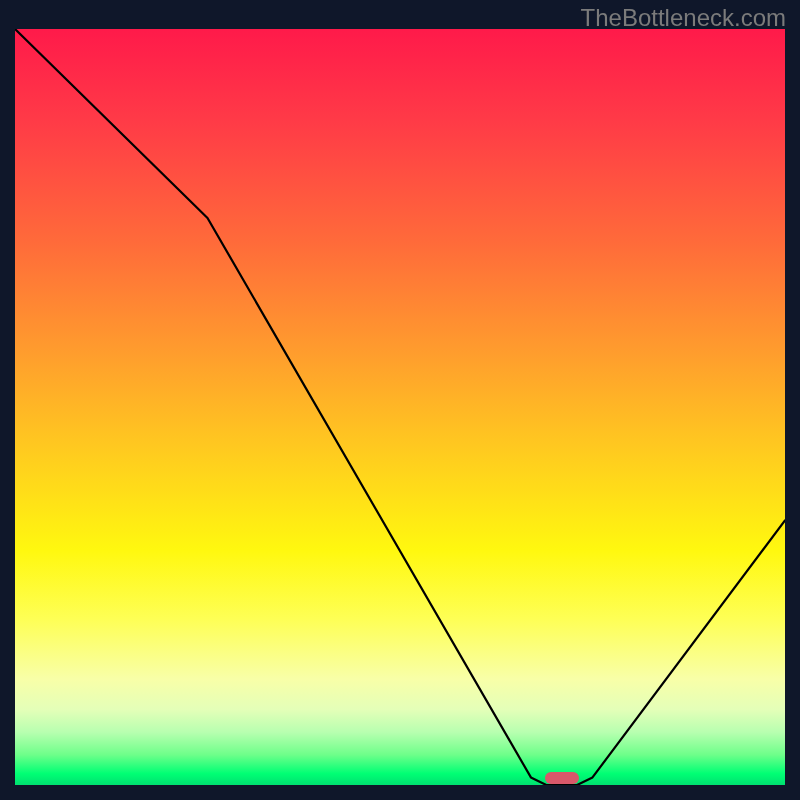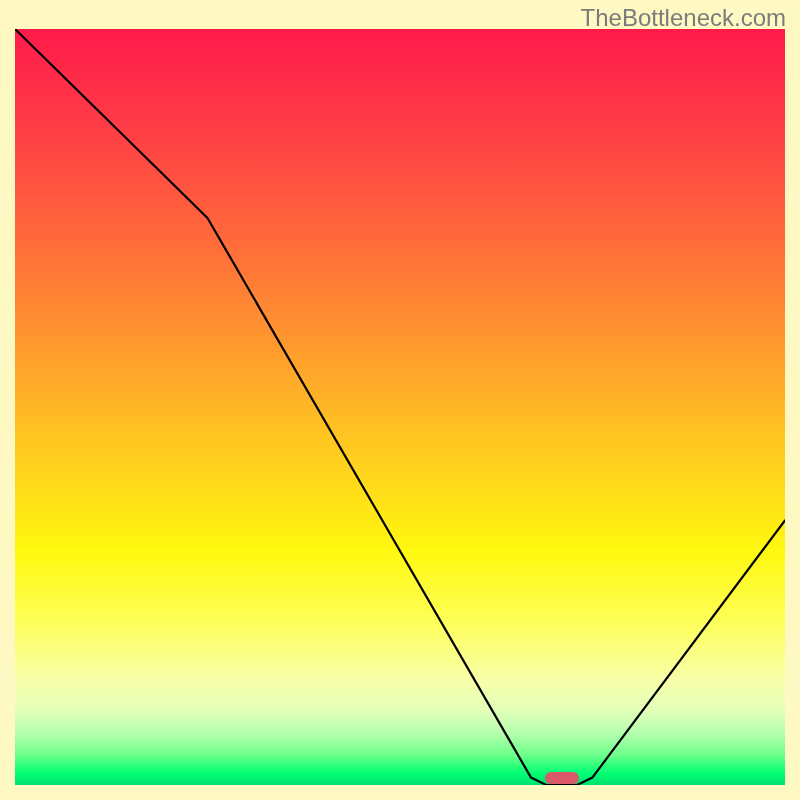--- a/index.html
+++ b/index.html
@@ -1,21 +1,21 @@
 <!DOCTYPE html>
 <html><head>
 <meta charset="utf-8">
 <style>
   * { margin: 0; padding: 0; box-sizing: border-box; }
   html, body { width: 800px; height: 800px; overflow: hidden; background: #fff; }
   .canvas {
     position: relative;
     width: 800px;
     height: 800px;
-    background: #fef9c3;
+    background: #0f172a;
   }
   .plot-area {
     position: absolute;
     left: 15px;
     top: 29px;
     width: 770px;
     height: 756px;
     background: linear-gradient(to bottom,
       #ff1a4a 0%,
       #ff3a47 12%,

